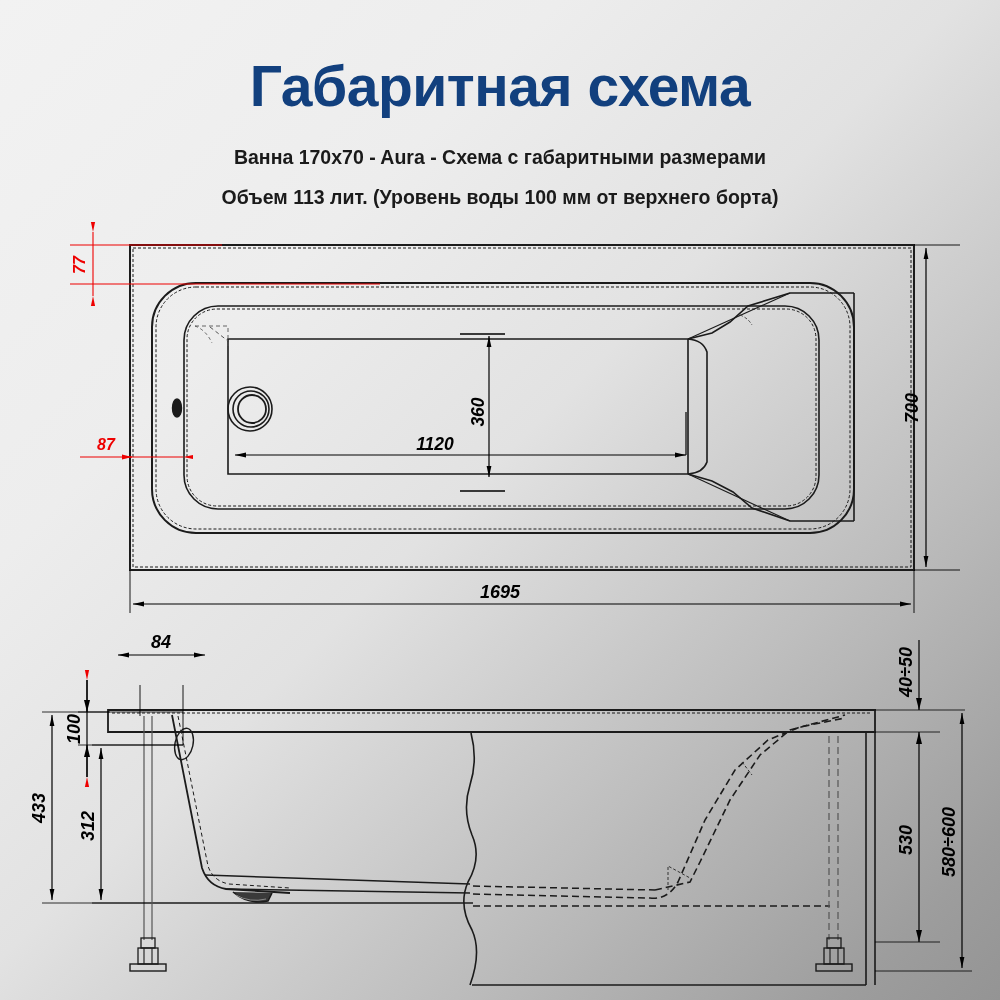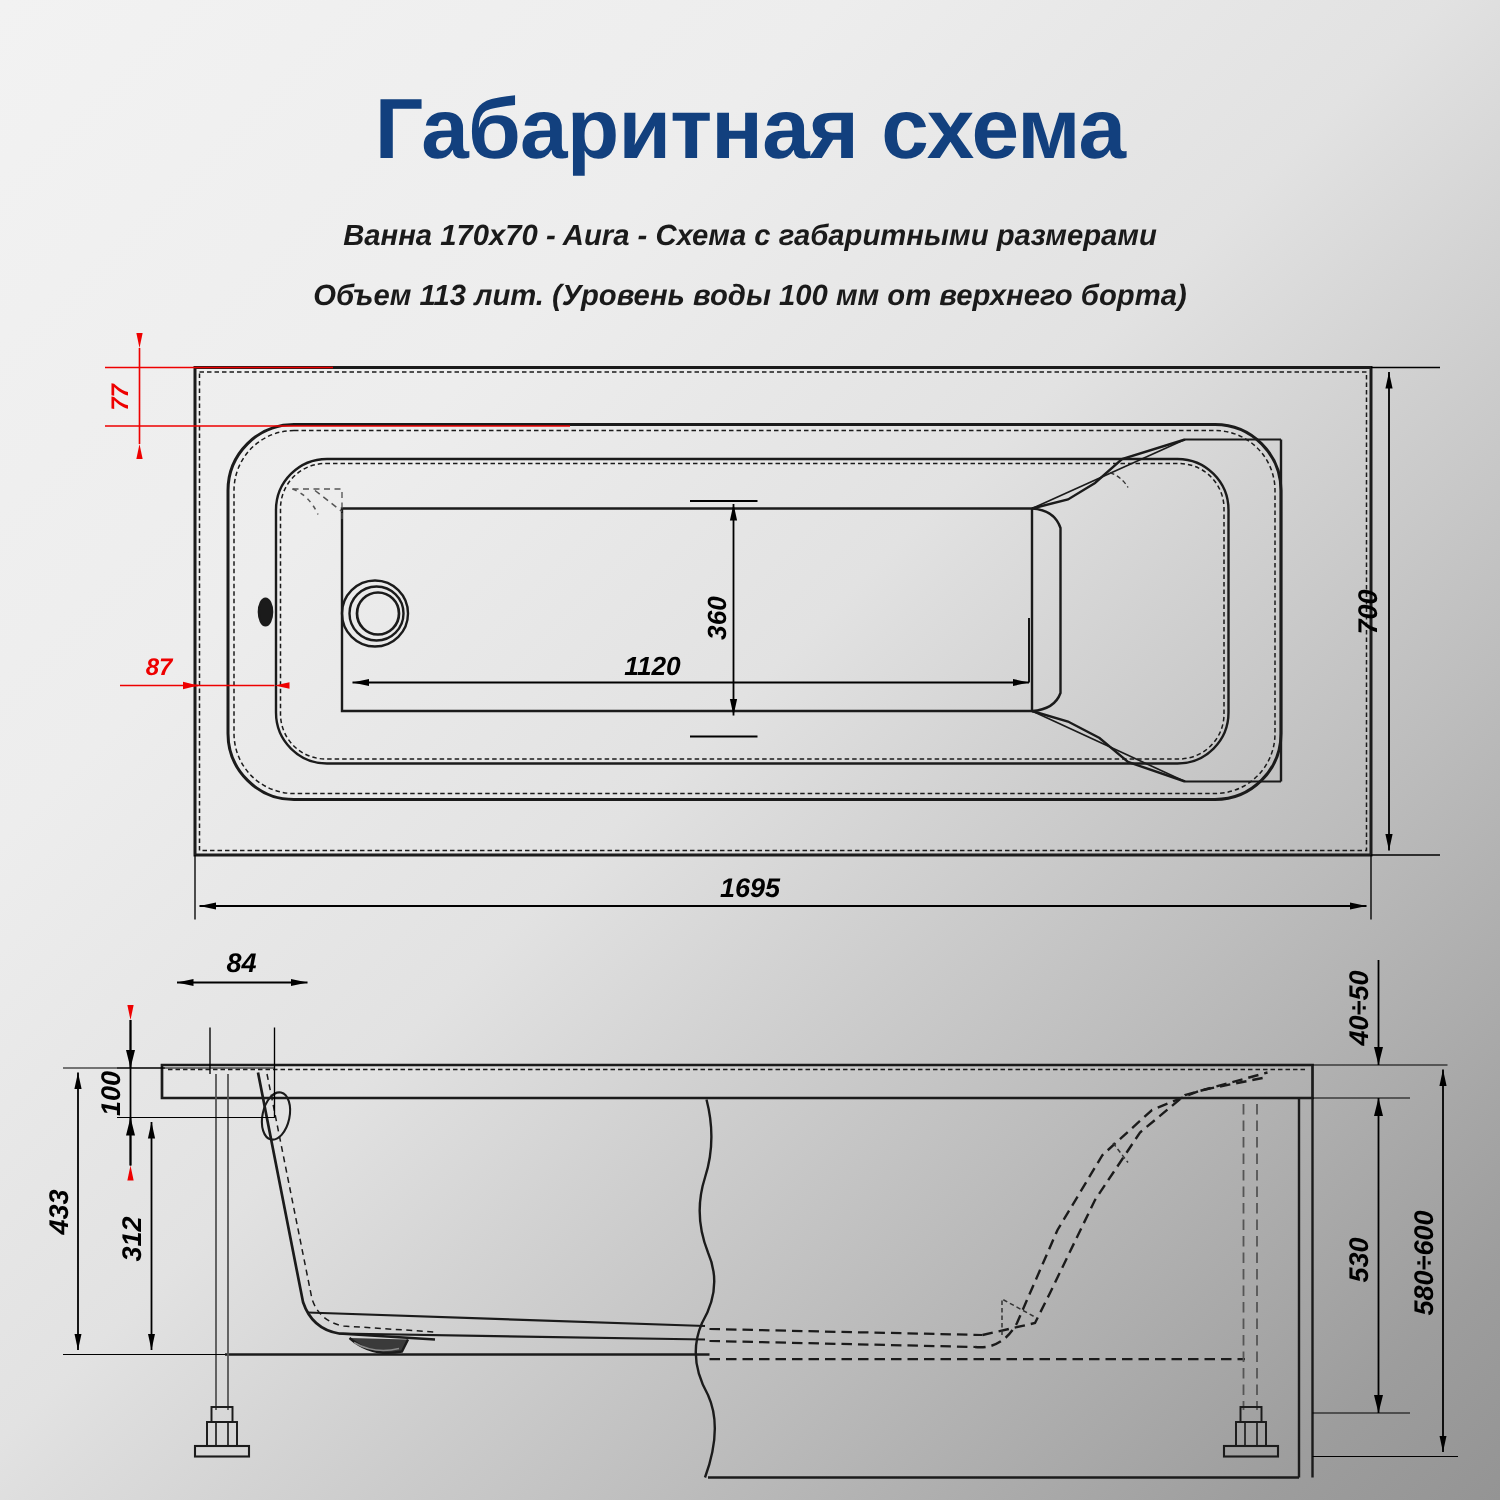--- a/index.html
+++ b/index.html
@@ -13,21 +13,21 @@
   #stage{position:absolute;inset:0;border-radius:15px;}
   .title{
     position:absolute;top:58px;left:0;width:1000px;text-align:center;
     font-family:"Liberation Sans", sans-serif;
     font-weight:bold;font-size:57px;letter-spacing:-0.5px;
     color:#12407e;line-height:1;
   }
   .subtitle{
     position:absolute;left:0;width:1000px;text-align:center;
     font-family:"Liberation Sans", sans-serif;
-    font-style:italic;font-weight:bold;font-size:19.5px;color:#1a1a1a;
+    font-weight:bold;font-size:19.5px;color:#1a1a1a;
   }
   .sub1{top:146px;}
   .sub2{top:186px;}
   svg{position:absolute;left:0;top:0;}
   text{font-family:"Liberation Sans", sans-serif;font-style:italic;font-weight:bold;}
 </style>
 </head>
 <body>
 
 <div id="stage">

